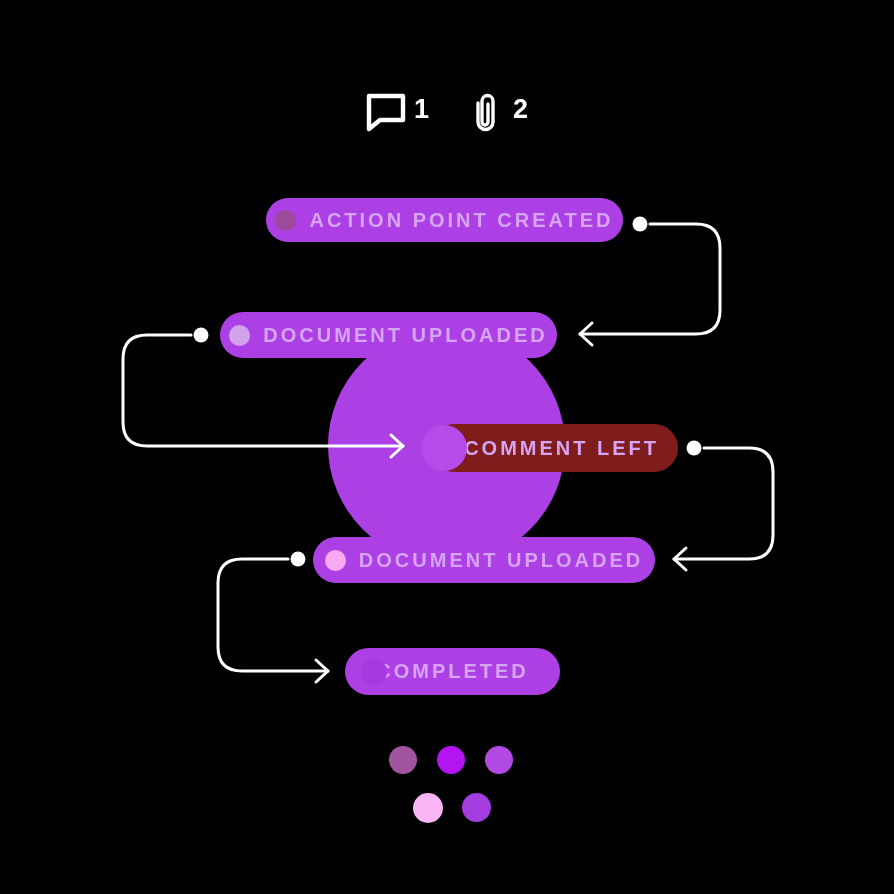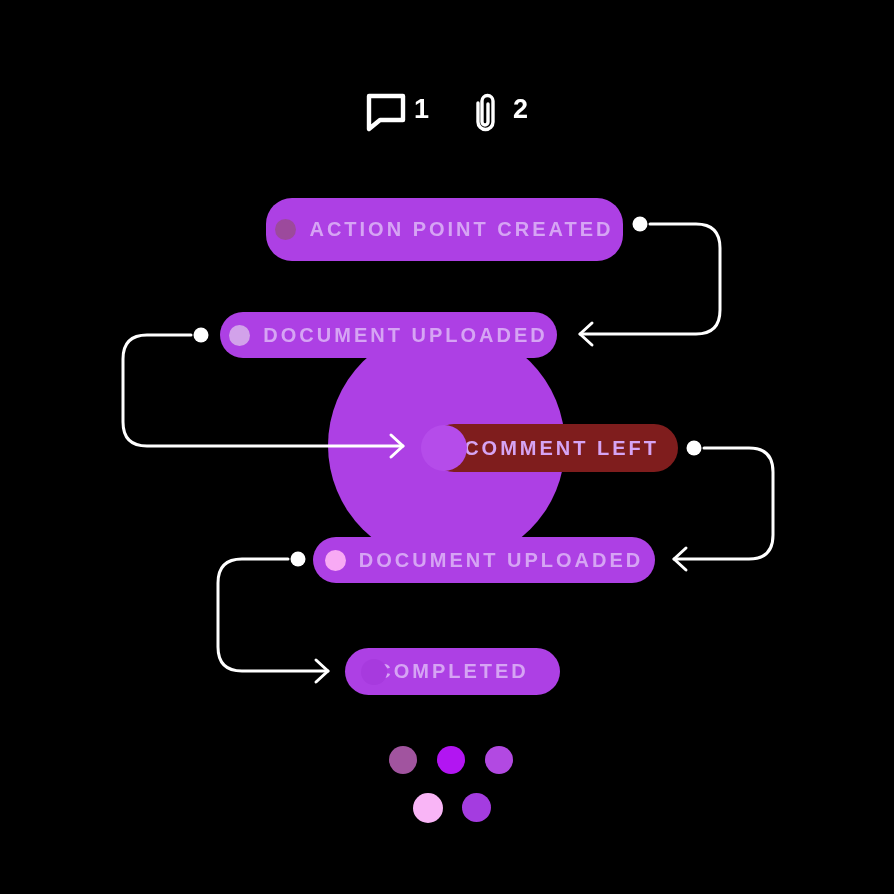--- a/index.html
+++ b/index.html
@@ -42,21 +42,21 @@
 
   <svg class="hdr-icon" style="left:469px;top:90px;" width="32" height="48" viewBox="0 0 32 48">
     <g fill="none" stroke-width="3.4" stroke-linecap="round" stroke="#ffffff">
       <path d="M9 13 V32 a7.5 7.5 0 0 0 15 0 V11 a5.5 5.5 0 0 0 -11 0 v21 a3 3 0 0 0 6 0 V14"></path>
     </g>
   </svg>
   <div class="hdr-count" style="left: 513px; top: 96px; color: rgb(255, 255, 255);">2</div>
 
   <div class="big-circle" style="left: 328px; top: 327px; width: 237px; height: 237px; background-color: rgb(173, 64, 228);"></div>
 
-  <div class="pill" style="left: 266px; top: 198px; width: 357px; height: 63px; background-color: rgb(173, 64, 228);">
+  <div class="pill" style="left: 266px; top: 198px; width: 357px; height: 44px; background-color: rgb(173, 64, 228);">
     <span class="pill-dot" style="background-color: rgb(156, 74, 156);"></span>
     <span class="pill-label" style="color: rgb(214, 164, 244);">ACTION POINT CREATED</span>
   </div>
 
   <div class="pill" style="left: 220px; top: 312px; width: 337px; height: 46px; background-color: rgb(173, 64, 228);">
     <span class="pill-dot" style="background-color: rgb(210, 162, 234);"></span>
     <span class="pill-label" style="color: rgb(214, 164, 244);">DOCUMENT UPLOADED</span>
   </div>
 
   <div class="pill" style="left: 430px; top: 424px; width: 248px; height: 48px; justify-content: flex-end; padding-right: 19px; box-sizing: border-box; background-color: #7f1d1d;">

